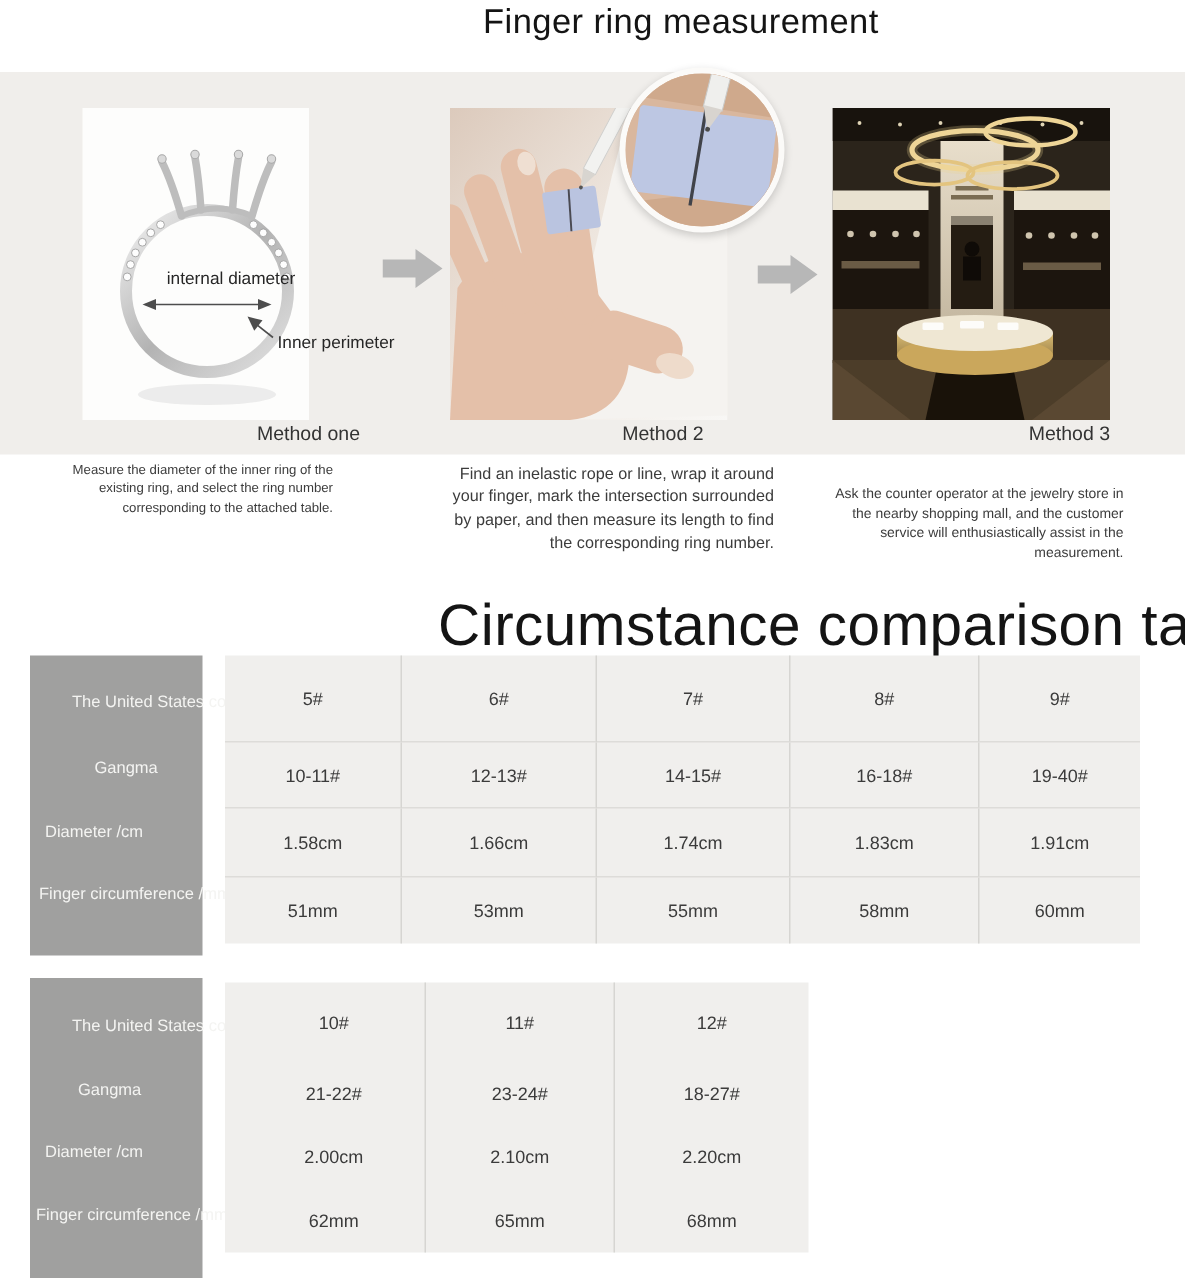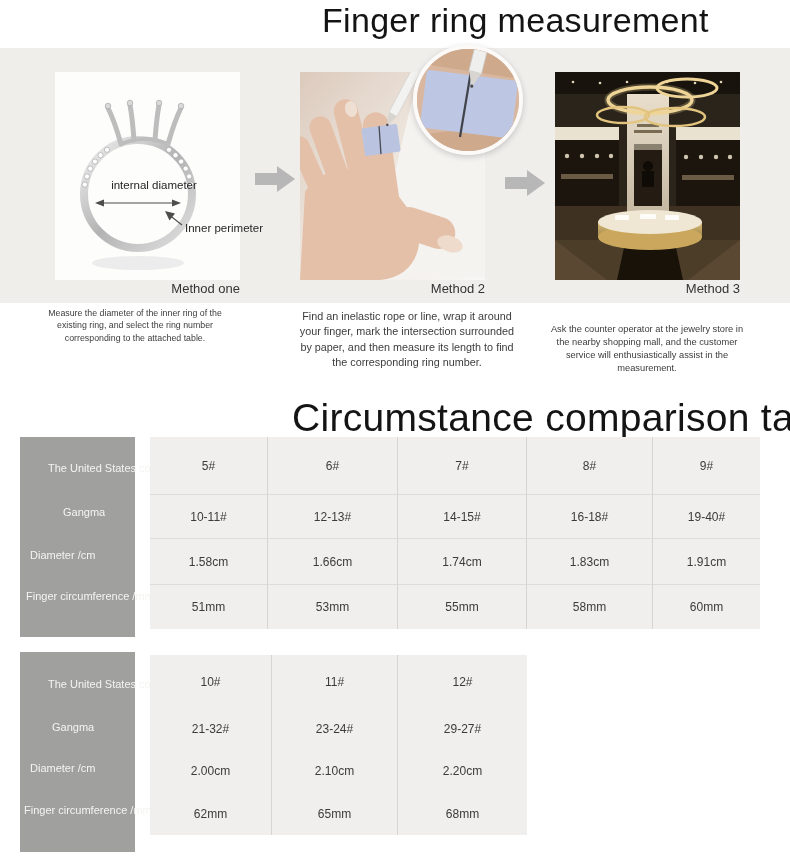--- a/index.html
+++ b/index.html
@@ -1,32 +1,32 @@
 <!DOCTYPE html>
 <html><head>
 <meta charset="utf-8">
 <style>
   html,body{margin:0;padding:0;background:#ffffff;}
   #page{position:relative;width:790px;height:856px;background:#ffffff;overflow:hidden;
         font-family:"Liberation Sans",sans-serif;color:#222;}
   .abs{position:absolute;}
-  .title{font-size:34px;font-weight:400;color:#141414;white-space:nowrap;letter-spacing:0.3px;}
+  .title{font-size:23px;font-weight:400;color:#141414;white-space:nowrap;letter-spacing:0.3px;}
   .band{left:0;top:48px;width:790px;height:255px;background:#f0eeeb;}
-  .figure{top:72px;width:185px;height:208px;background:#fdfdfc;}
+  .figure{top:72px;width:151px;height:208px;background:#fdfdfc;}
   .caption{top:281px;width:185px;text-align:right;font-size:13px;color:#333;}
-  .desc{color:#3c3c3c;text-align:center;}
+  .desc{color:#3c3c3c;text-align:right;}
   .desc1{left:48px;top:307px;width:174px;font-size:8.8px;line-height:12.3px;}
   .desc2{left:298px;top:309px;width:218px;font-size:10.8px;line-height:15.4px;}
   .desc3{left:545px;top:323px;width:204px;font-size:9.3px;line-height:13px;}
   .sidebar{width:115px;height:200px;background:#a0a09f;}
   .slbl{position:absolute;left:0;white-space:nowrap;font-size:11px;line-height:14px;color:#f4f4f2;}
   .slbl.wrap{white-space:normal;width:128px;}
   .tbody{background:#f0efed;display:grid;}
   .tbody1{grid-template-columns:118px 130px 129px 126px 107px;grid-template-rows:58px 44px 46px 44px;}
-  .tbody2{grid-template-columns:122px 126px 129px;grid-template-rows:53px 42px 42px 43px;}
+  .tbody2{grid-template-columns:122px 126px 129px;grid-template-rows:53px 42px 42px 43px;padding-left:12px;}
   .cell{display:flex;align-items:center;justify-content:center;font-size:12px;color:#3b3b3b;}
   .br{border-right:1px solid #d6d5d2;}
   .bb{border-bottom:1px solid #dddcd9;}
   .magnifier{left:413px;top:45px;width:110px;height:110px;border-radius:50%;
              border:4px solid #fbfaf8;box-sizing:border-box;overflow:hidden;
              box-shadow:0 2px 6px rgba(0,0,0,0.18);background:#d9b79e;}
   svg text{font-family:"Liberation Sans",sans-serif;}
 </style>
 </head>
 <body>
@@ -211,21 +211,21 @@
         <ellipse cx="95" cy="165" rx="52" ry="13" fill="#caa75c"></ellipse>
         <ellipse cx="95" cy="150" rx="52" ry="12" fill="#efe7d3"></ellipse>
         <rect x="60" y="143" width="14" height="5" rx="1" fill="#ffffff" opacity="0.85"></rect>
         <rect x="85" y="142" width="16" height="5" rx="1" fill="#ffffff" opacity="0.85"></rect>
         <rect x="110" y="143" width="14" height="5" rx="1" fill="#ffffff" opacity="0.85"></rect>
       </g>
     </svg>
   </div>
 
   <div class="abs caption" style="left:55px;">Method one</div>
-  <div class="abs caption" style="left:300px;">Method 2</div>
+  <div class="abs caption" style="left:284px;">Method 2</div>
   <div class="abs caption" style="left:555px;">Method 3</div>
 
   <div class="abs desc desc1">Measure the diameter of the inner ring of the existing ring, and select the ring number corresponding to the attached table.</div>
   <div class="abs desc desc2">Find an inelastic rope or line, wrap it around your finger, mark the intersection surrounded by paper, and then measure its length to find the corresponding ring number.</div>
   <div class="abs desc desc3">Ask the counter operator at the jewelry store in the nearby shopping mall, and the customer service will enthusiastically assist in the measurement.</div>
 
   <div class="abs title" style="left:292px;top:396px;font-size:39px;">Circumstance comparison table</div>
 
   <div class="abs sidebar" style="left:20px;top:437px;">
     <div class="slbl" style="top:24px;padding-left:28px;">The United States code</div>
@@ -265,23 +265,23 @@
     <div class="slbl" style="top:68px;padding-left:32px;">Gangma</div>
     <div class="slbl" style="top:109px;padding-left:10px;">Diameter /cm</div>
     <div class="slbl wrap" style="top:151px;padding-left:4px;">Finger circumference /mm</div>
   </div>
 
   <div class="abs tbody tbody2" style="left:150px;top:655px;width:377px;height:180px;">
     <div class="cell br">10#</div>
     <div class="cell br">11#</div>
     <div class="cell">12#</div>
 
-    <div class="cell br">21-32#</div>
+    <div class="cell br">21-22#</div>
     <div class="cell br">23-24#</div>
-    <div class="cell">29-27#</div>
+    <div class="cell">18-27#</div>
 
     <div class="cell br">2.00cm</div>
     <div class="cell br">2.10cm</div>
     <div class="cell">2.20cm</div>
 
     <div class="cell br">62mm</div>
     <div class="cell br">65mm</div>
     <div class="cell">68mm</div>
   </div>
 

